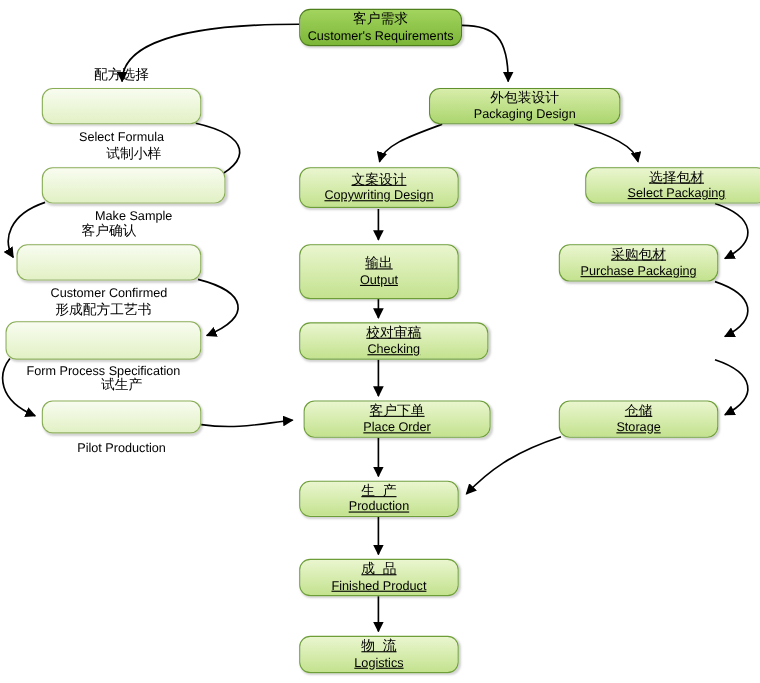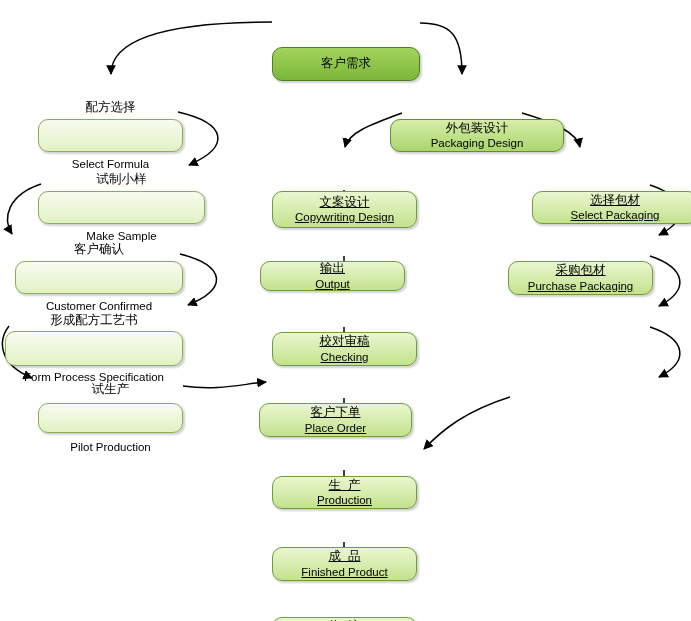--- a/index.html
+++ b/index.html
@@ -8,21 +8,20 @@
   .canvas {
     position:relative; width:691px; height:621px;
     background:#ffffff; overflow:hidden;
   }
   svg.arrows { position:absolute; left:0; top:0; width:691px; height:621px; }
   .node {
     position:absolute; border-radius:10px;
     display:flex; flex-direction:column; align-items:center; justify-content:center;
     text-align:center; line-height:1.22;
     box-shadow:1.5px 1.5px 2px rgba(0,0,0,0.18);
-    margin-top:39px;
   }
   .node .zh { font-size:12.5px; color:#000; white-space:pre; }
   .node .en { font-size:11.5px; color:#000; white-space:nowrap; }
   .shade-dark  { background:linear-gradient(to bottom,#a2d45e,#7cb637); border:1px solid #4e7f1c; }
   .shade-mid   { background:linear-gradient(to bottom,#d7eda9,#abd56e); border:1px solid #5f902b; }
   .shade-light { background:linear-gradient(to bottom,#eaf6cf,#c3e28e); border:1px solid #6d9e38;text-decoration:underline; }
   .shade-pale  { background:linear-gradient(to bottom,#f8fcf0,#e2f1c5); border:1px solid #89ad55;gap:42px; }
 </style>
 </head>
 <body>
@@ -53,20 +52,21 @@
       <path marker-end="url(#ah)" d="M650,327 C686,339 690,361 659,377"></path>
       <path marker-end="url(#ah)" d="M510,397 C466,411 443,429 424,449"></path>
       <path marker-end="url(#ah)" d="M344,398 L344,433"></path>
       <path marker-end="url(#ah)" d="M344,470 L344,504"></path>
       <path marker-end="url(#ah)" d="M344,542 L344,574"></path>
     </g>
   </svg>
 
   <div class="node shade-dark" style="left:272px;top:8px;width:148px;height:34px">
     <div class="zh">客户需求</div>
+    <div class="en">Customer's Requirements</div>
   </div>
 
   <div class="node shade-pale" style="left:38px;top:80px;width:145px;height:33px">
     <div class="zh">配方选择</div>
     <div class="en">Select Formula</div>
   </div>
   <div class="node shade-pale" style="left:38px;top:152px;width:167px;height:33px">
     <div class="zh">试制小样</div>
     <div class="en">Make Sample</div>
   </div>
@@ -84,29 +84,29 @@
   </div>
 
   <div class="node shade-mid" style="left:390px;top:80px;width:174px;height:33px">
     <div class="zh">外包装设计</div>
     <div class="en">Packaging Design</div>
   </div>
   <div class="node shade-light" style="left:272px;top:152px;width:145px;height:37px">
     <div class="zh">文案设计</div>
     <div class="en">Copywriting Design</div>
   </div>
-  <div class="node shade-light" style="left:260px;top:222px;width:145px;height:30px">
+  <div class="node shade-light" style="left:272px;top:222px;width:145px;height:50px">
     <div class="zh">输出</div>
     <div class="en">Output</div>
   </div>
-  <div class="node shade-light" style="left:272px;top:293px;width:145px;height:34px">
+  <div class="node shade-light" style="left:272px;top:293px;width:172px;height:34px">
     <div class="zh">校对审稿</div>
     <div class="en">Checking</div>
   </div>
-  <div class="node shade-light" style="left:259px;top:364px;width:153px;height:34px">
+  <div class="node shade-light" style="left:276px;top:364px;width:170px;height:34px">
     <div class="zh">客户下单</div>
     <div class="en">Place Order</div>
   </div>
   <div class="node shade-light" style="left:272px;top:437px;width:145px;height:33px">
     <div class="zh">生  产</div>
     <div class="en">Production</div>
   </div>
   <div class="node shade-light" style="left:272px;top:508px;width:145px;height:34px">
     <div class="zh">成  品</div>
     <div class="en">Finished Product</div>
@@ -117,14 +117,18 @@
   </div>
 
   <div class="node shade-light" style="left:532px;top:152px;width:166px;height:33px">
     <div class="zh">选择包材</div>
     <div class="en">Select Packaging</div>
   </div>
   <div class="node shade-light" style="left:508px;top:222px;width:145px;height:34px">
     <div class="zh">采购包材</div>
     <div class="en">Purchase Packaging</div>
   </div>
+  <div class="node shade-light" style="left:508px;top:364px;width:145px;height:34px">
+    <div class="zh">仓储</div>
+    <div class="en">Storage</div>
+  </div>
 
 </div>
 
 </body></html>

